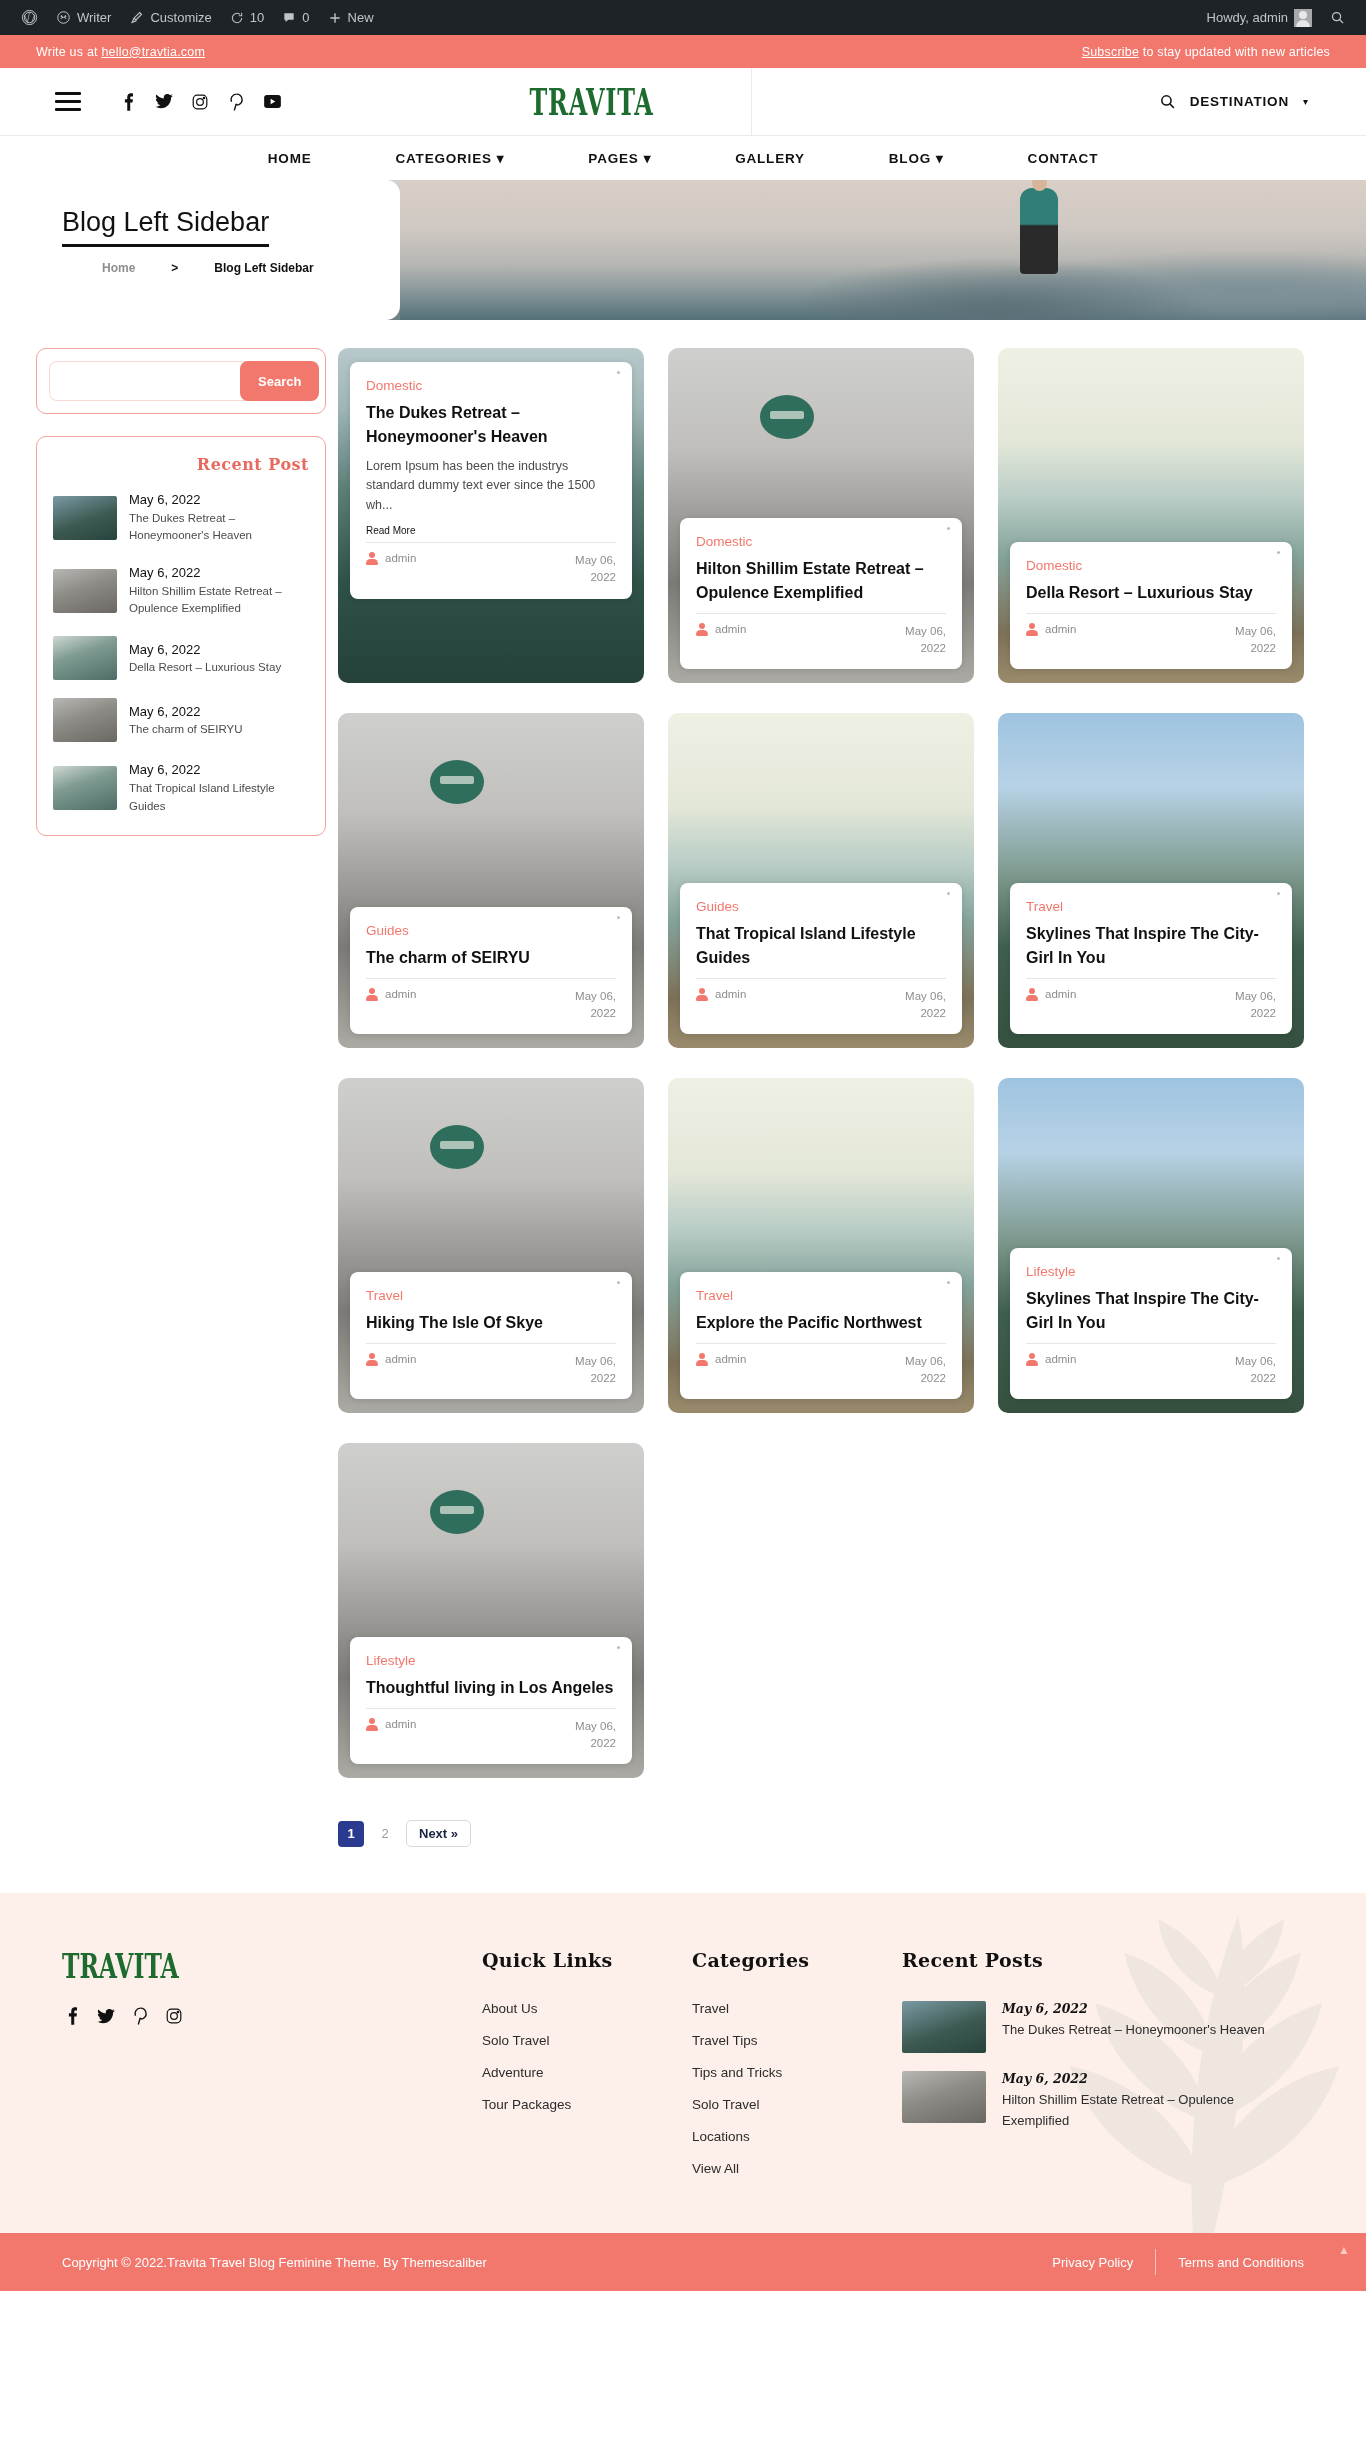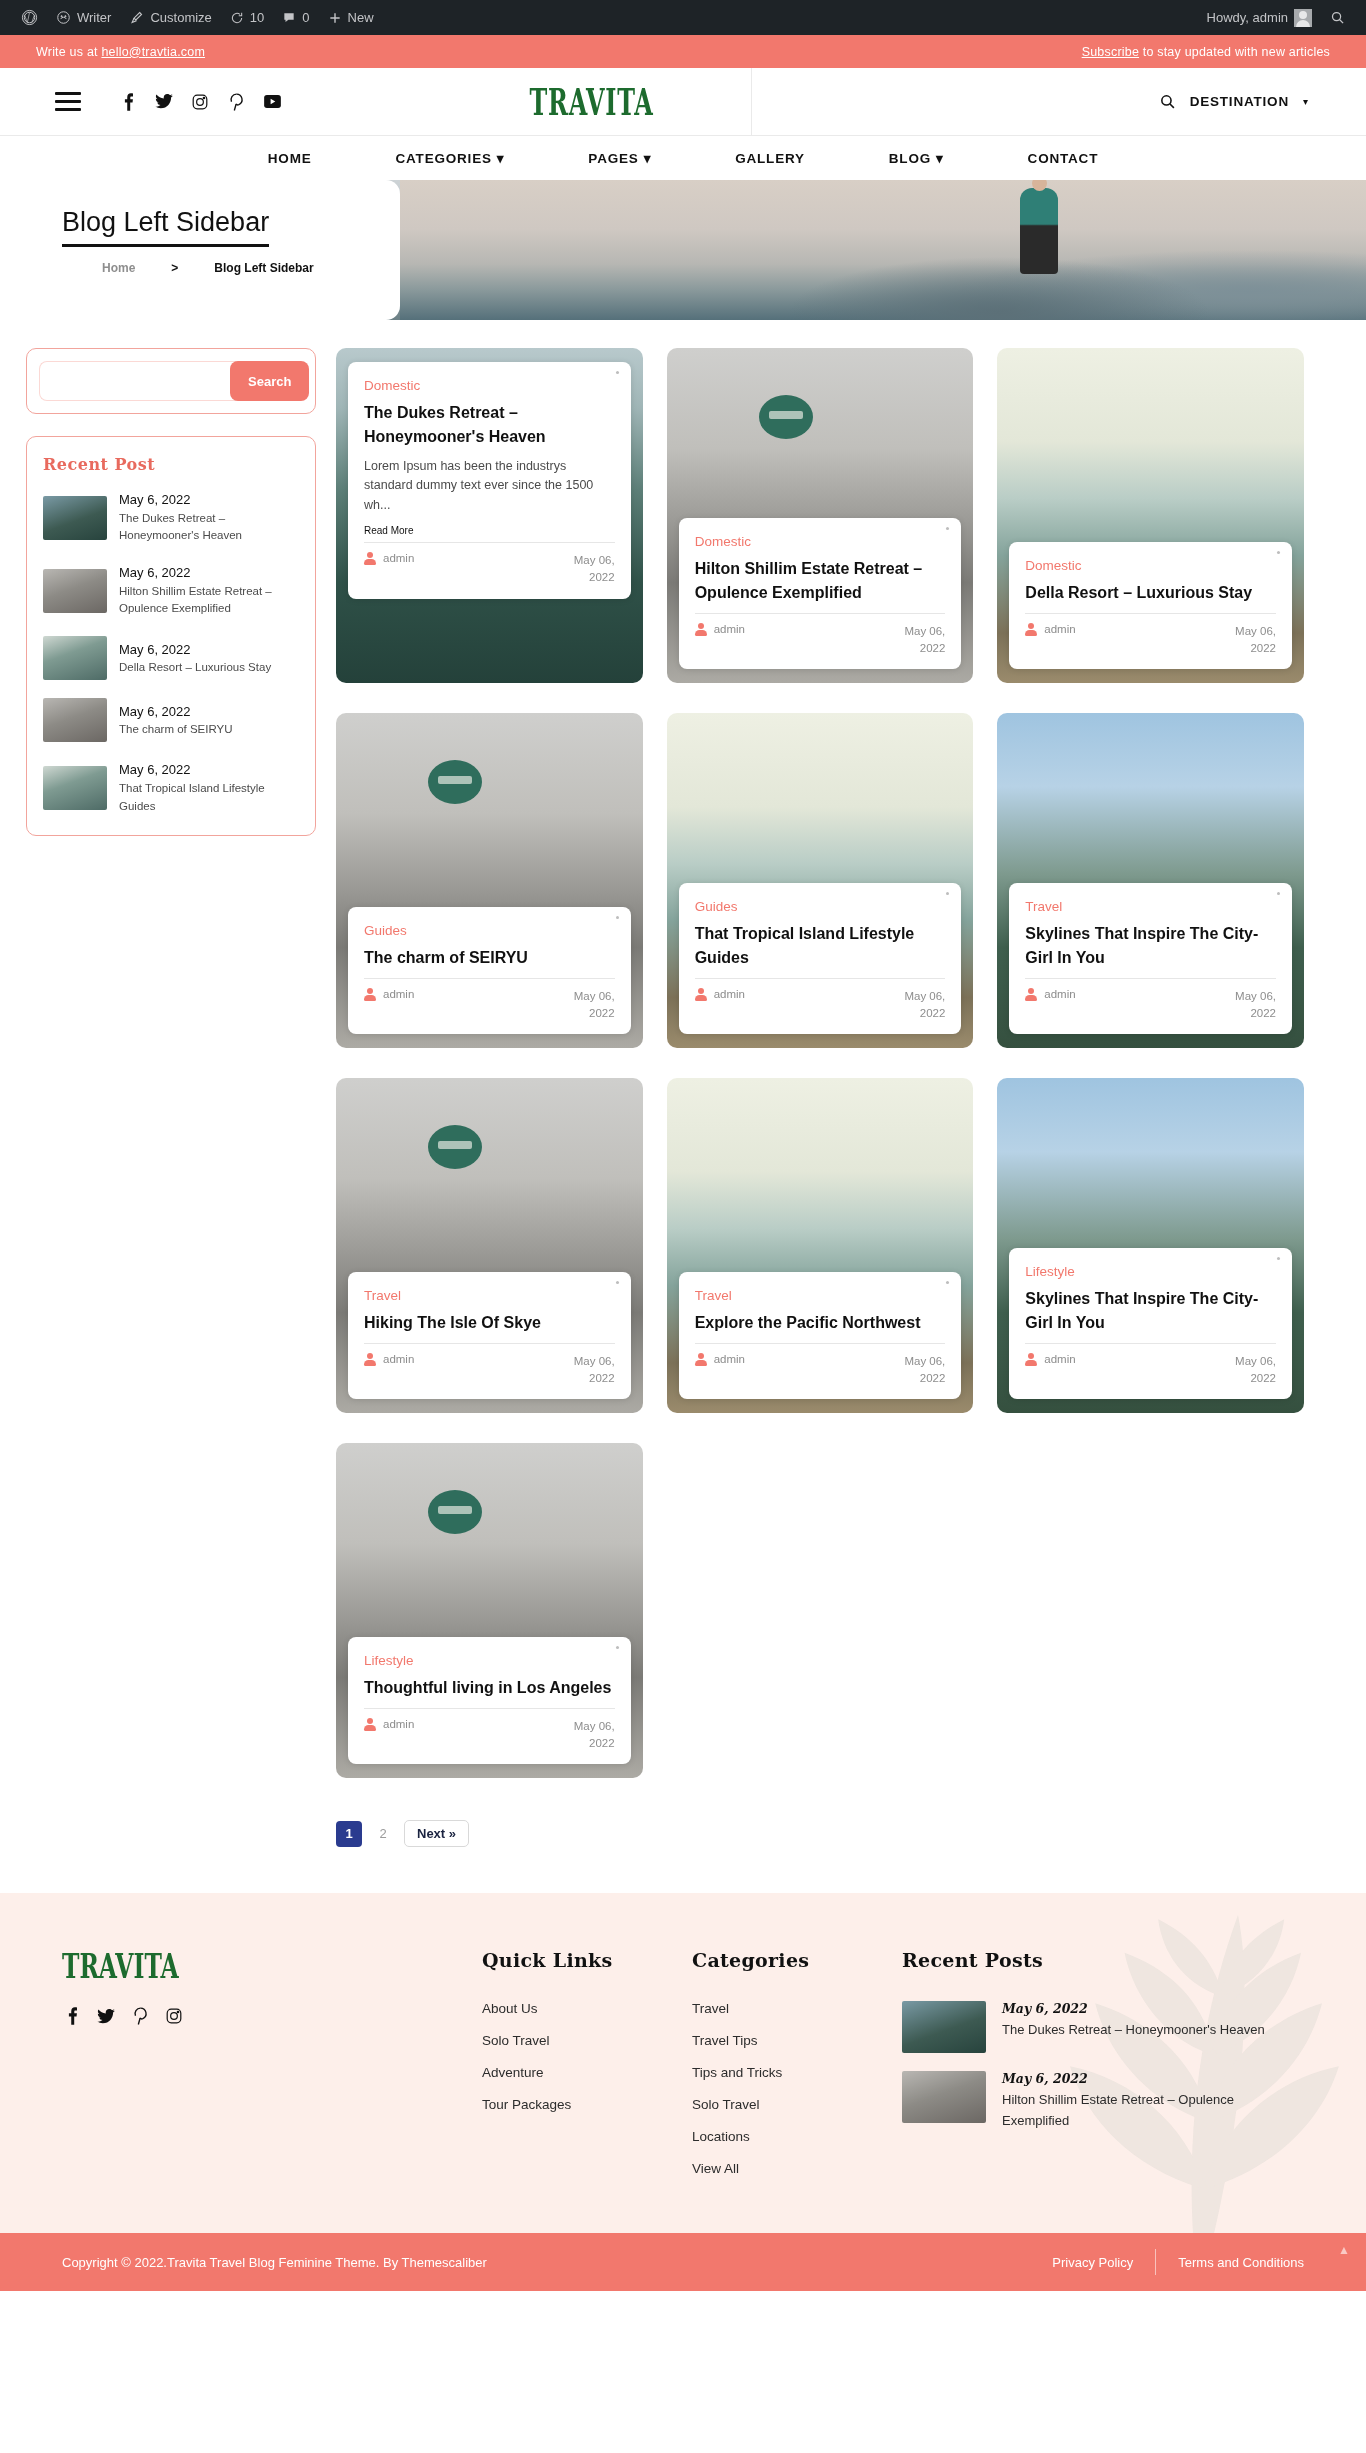--- a/index.html
+++ b/index.html
@@ -186,22 +186,22 @@
     font-weight: 700;
     padding-left: 40px;
   }
   .bc-home { color: #8e8e8e; }
   .bc-sep { color: #111; }
   .bc-cur { color: #111; }
 
   
   .page-wrap {
     display: flex;
-    padding: 28px 62px 0 26px;
-    gap: 20px;
+    padding: 28px 62px 0 36px;
+    gap: 12px;
     align-items: flex-start;
   }
   .sidebar { width: 290px; flex: none; }
   .content { flex: 1; }
 
   
   .widget-search {
     border: 1px solid #f2a49c;
     border-radius: 10px;
     padding: 12px;
@@ -237,21 +237,21 @@
     margin-top: 22px;
     border: 1px solid #f2a49c;
     border-radius: 10px;
     padding: 18px 16px 16px 16px;
   }
   .widget-title {
     font-family: "DejaVu Serif", serif;
     font-weight: bold;
     color: #e86a5e;
     font-size: 16px;
-    text-align: left;
+    text-align: right;
     margin-bottom: 16px;
     letter-spacing: .5px;
   }
   .rp-item {
     display: flex;
     gap: 12px;
     margin-bottom: 18px;
     align-items: center;
   }
   .rp-thumb {

